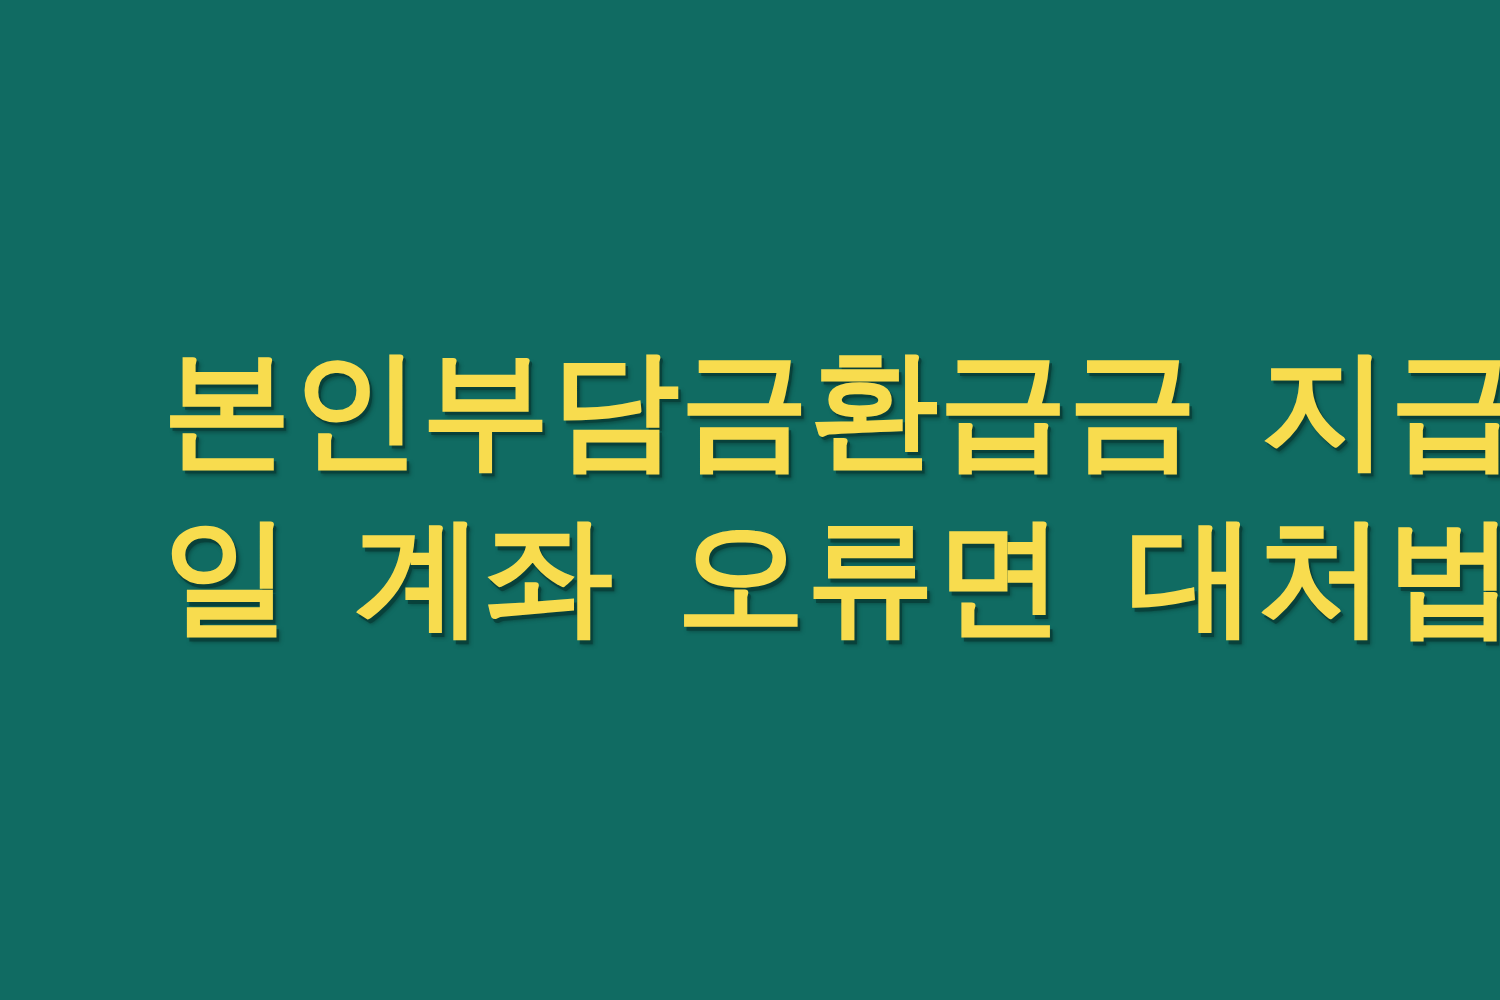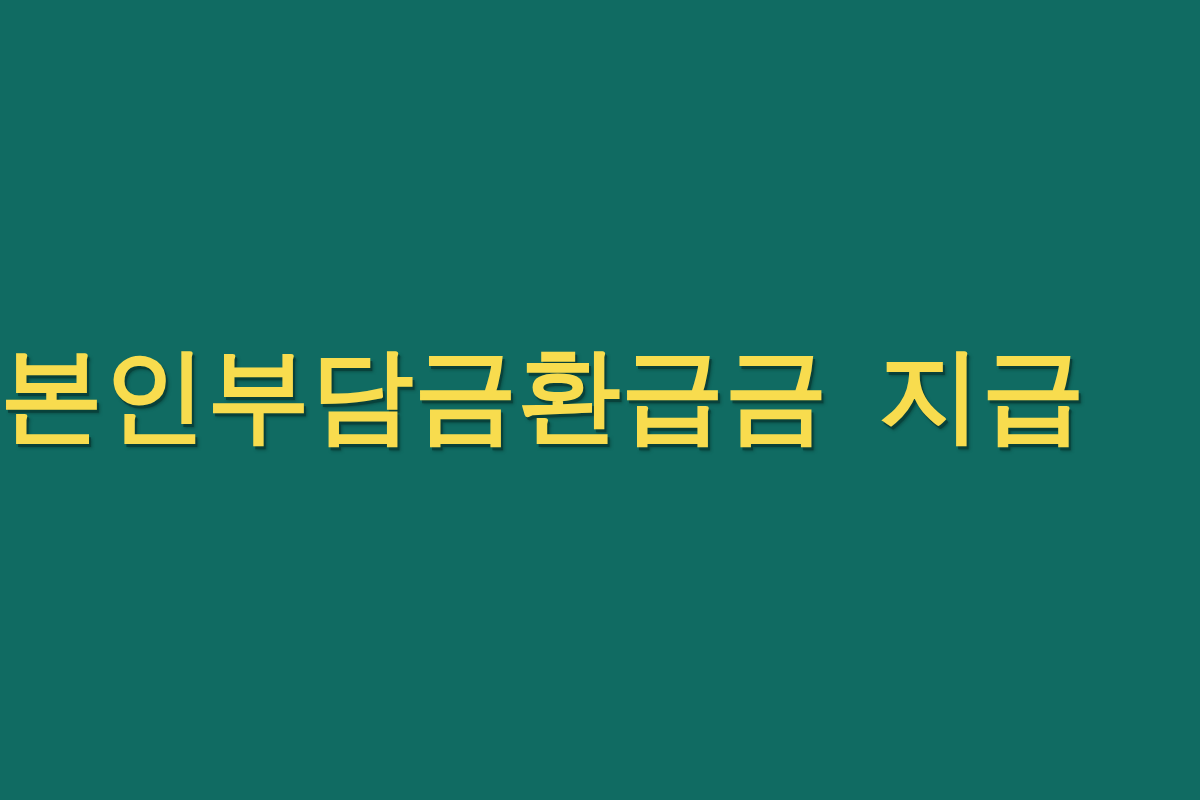--- a/index.html
+++ b/index.html
@@ -14,21 +14,21 @@
   body {
     font-family: "DejaVu Sans", sans-serif;
   }
 
   #banner {
     position: relative;
     width: 1200px;
     height: 800px;
     display: flex;
     align-items: center;
-    justify-content: flex-start;
+    justify-content: flex-end;
     box-sizing: border-box;
   }
 
   #headline {
     width: 1070px;
     text-align: center;
     margin-top: -12px;
     user-select: none;
   }
 
@@ -54,16 +54,17 @@
 </style>
 </head>
 <body>
 
 <div id="banner" style="background-color: rgb(16, 107, 98);">
 
   <div id="headline">
 
     <span class="headline-line shadowed" style="color: rgb(248, 220, 78);">본인부담금환급금 지급</span>
 
+    <span class="headline-line shadowed" style="color: rgb(248, 220, 78);">일 계좌 오류면 대처법</span>
 
   </div>
 
 </div>
 
 </body></html>

